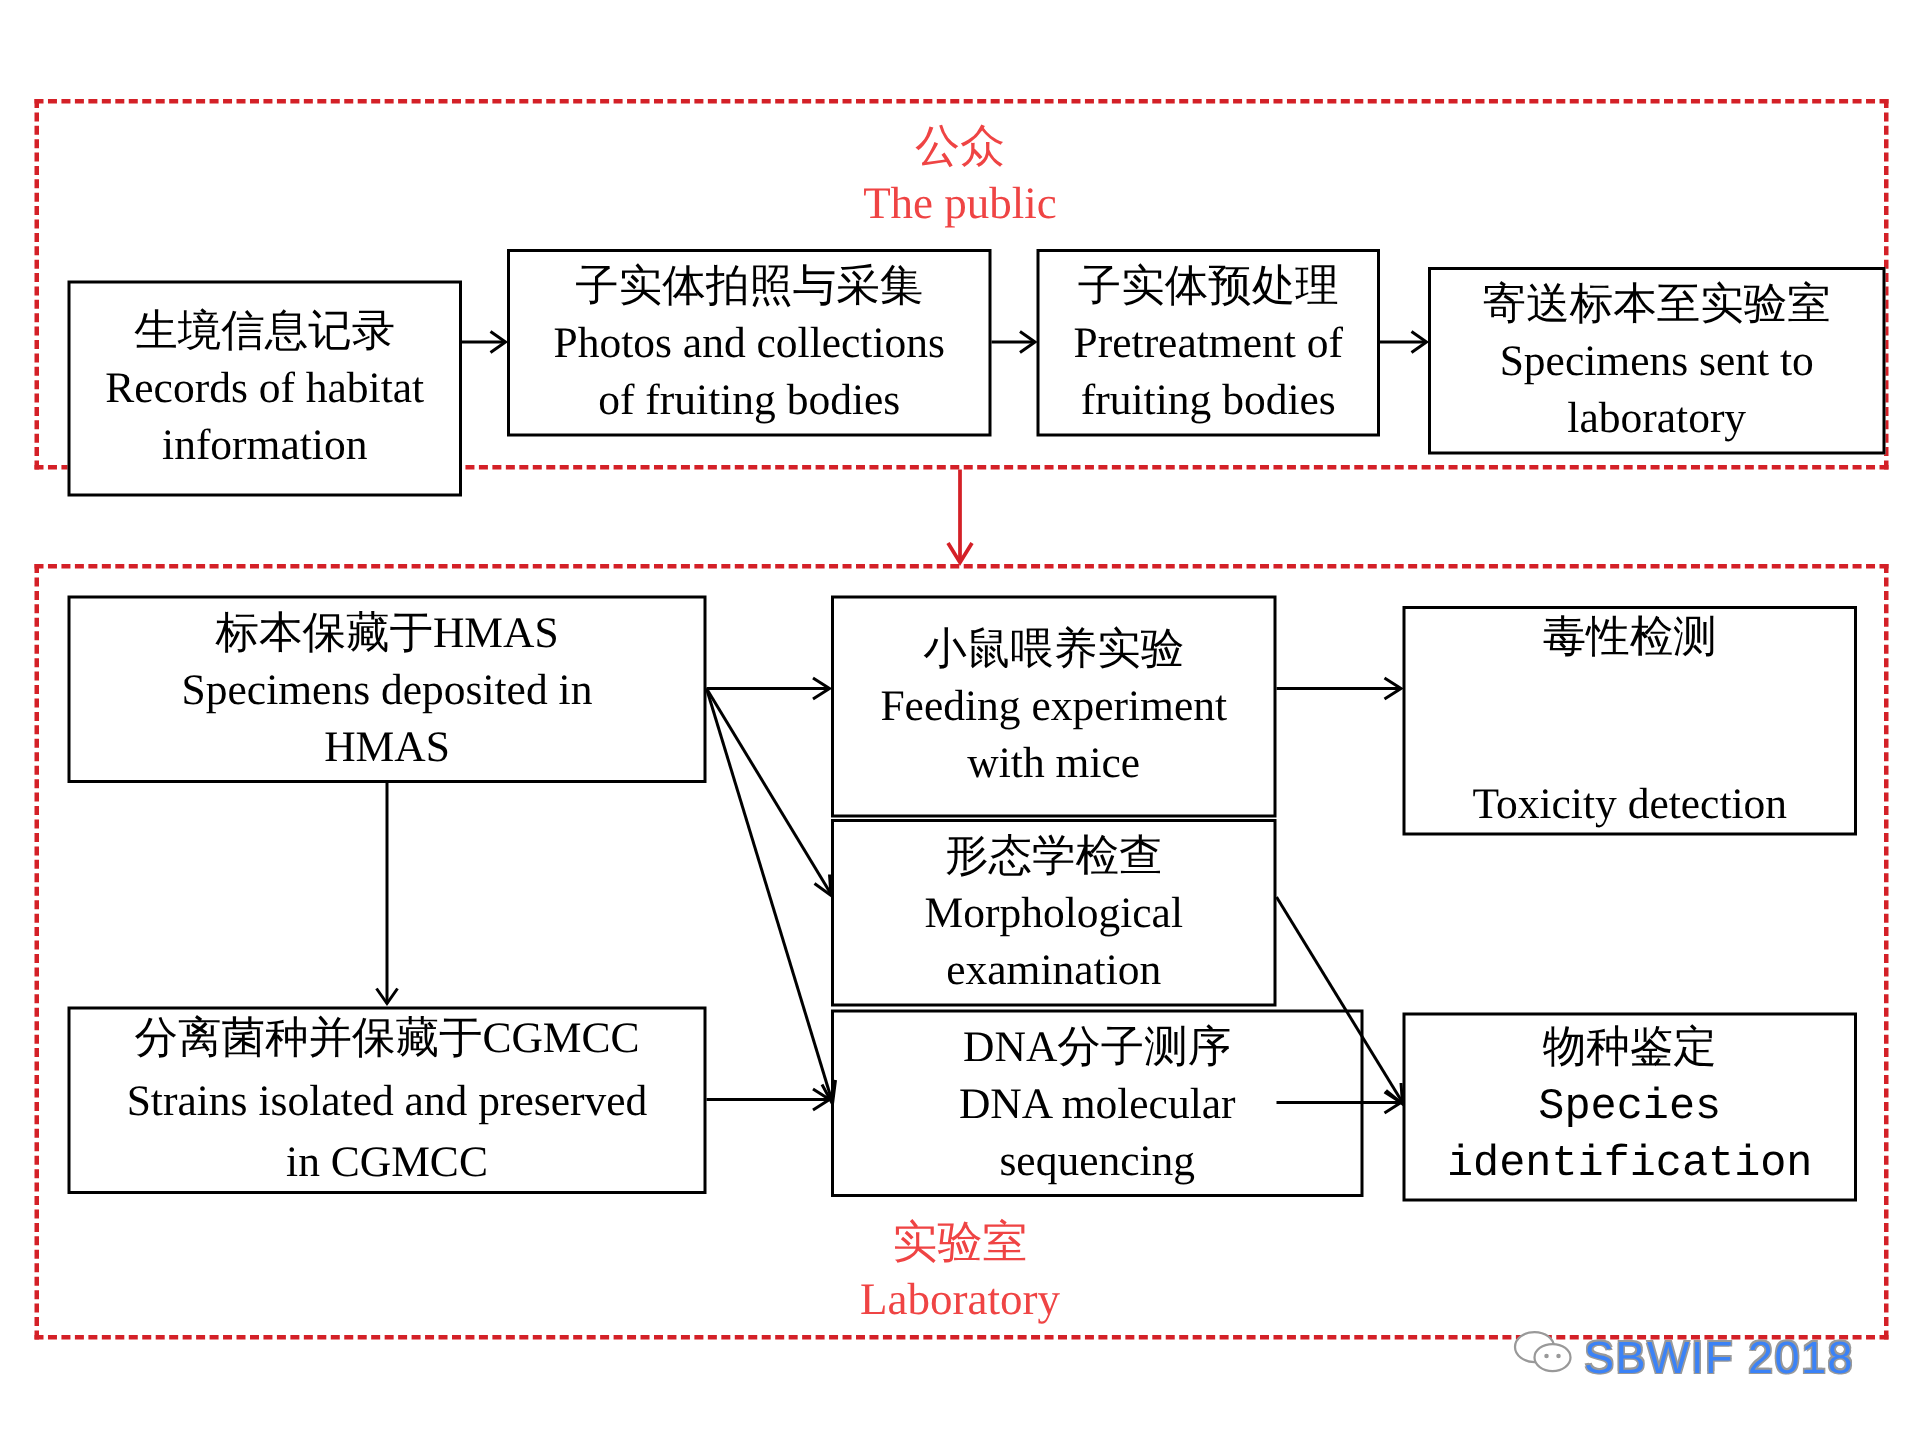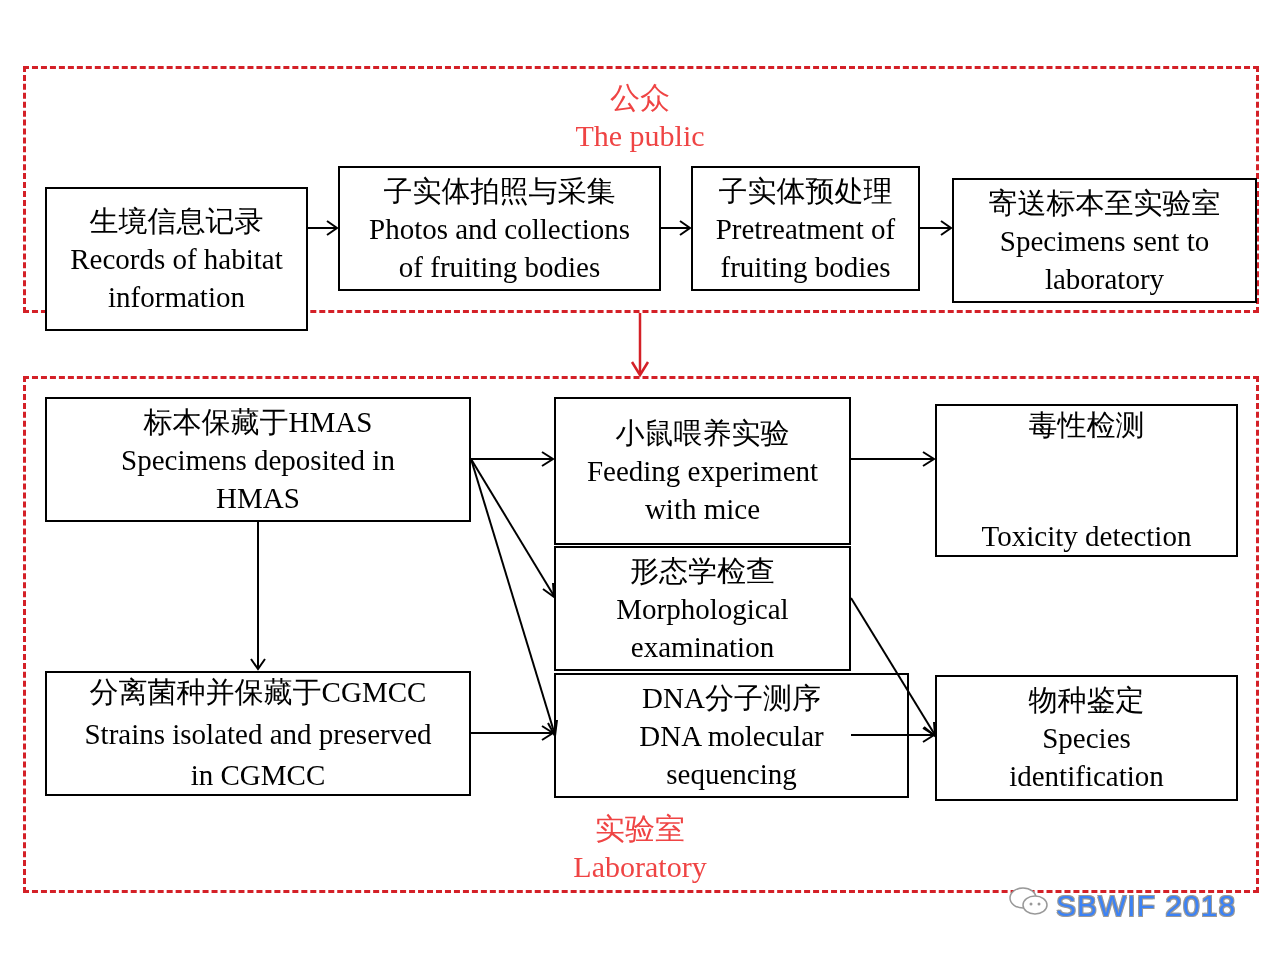--- a/index.html
+++ b/index.html
@@ -74,21 +74,21 @@
 </div>
 <div class="box" style="left:554px; top:673px; width:355px; height:125px;">
   <span>DNA分子测序</span>
   <span>DNA molecular</span>
   <span>sequencing</span>
 </div>
 <div class="box" style="left:935px; top:404px; width:303px; height:153px;justify-content:space-between;">
   <span>毒性检测</span>
   <span>Toxicity detection</span>
 </div>
-<div class="box" style="left:935px; top:675px; width:303px; height:126px;">
+<div class="box" style="left:935px; top:675px; width:303px; height:126px;font-family:Liberation Mono, monospace;">
   <span>物种鉴定</span>
   <span>Species</span>
   <span>identification</span>
 </div>
 
 <svg class="arrows" width="1280" height="959">
   <g fill="none" stroke="#000" stroke-width="2">
 
     <line x1="308" y1="228" x2="336" y2="228"></line>
     <polyline points="327,221 337,228 327,235"></polyline>

